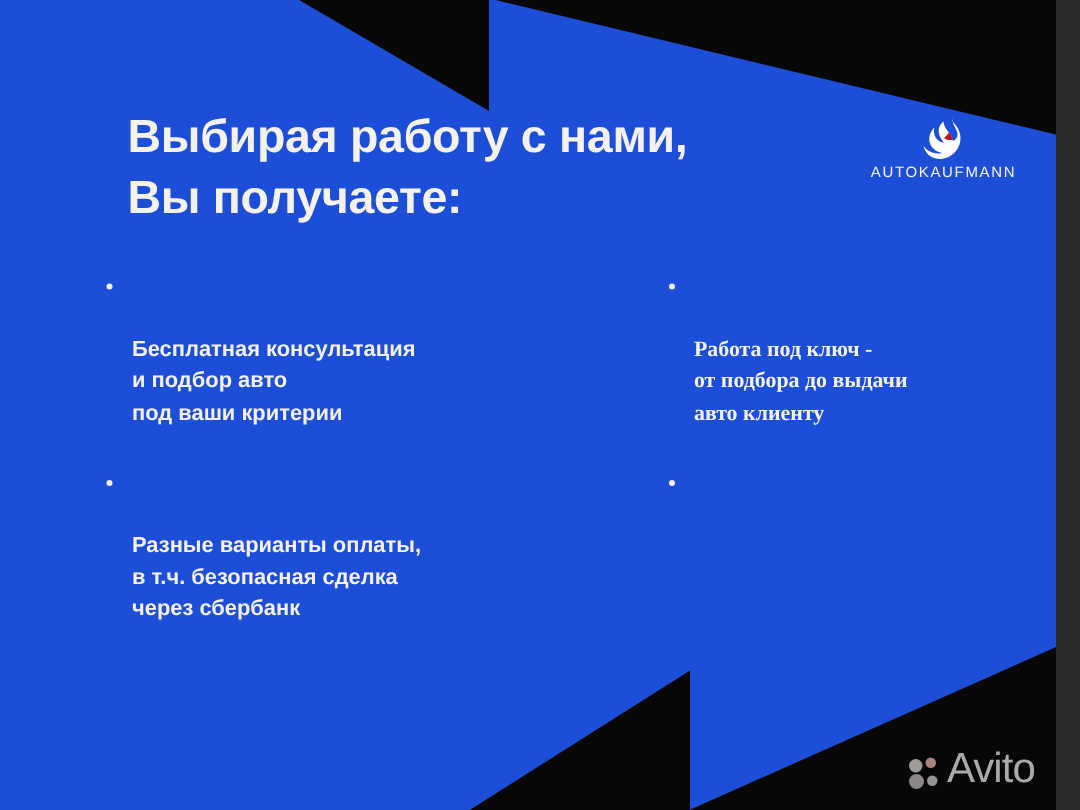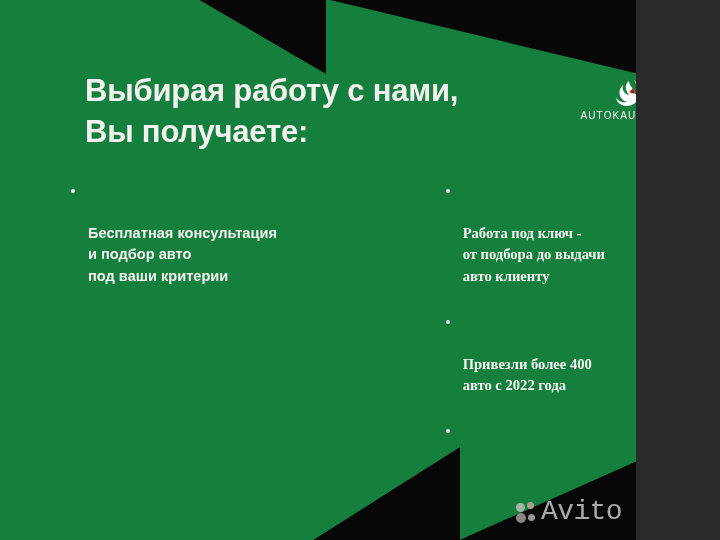--- a/index.html
+++ b/index.html
@@ -2,24 +2,24 @@
 <html><head>
 <meta charset="utf-8">
 <style>
   html, body {
     margin: 0;
     padding: 0;
     background: #2a2a2a;
   }
   #banner {
     position: relative;
-    width: 636px;
+    width: 704px;
     height: 540px;
     overflow: hidden;
-    background: #15803d;
+    background: #1d4ed8;
     font-family: "Liberation Sans", sans-serif;
   }
 
   
   .shape {
     position: absolute;
     background: #070708;
   }
 
   
@@ -132,24 +132,23 @@
     border-radius: 50%;
     background: #F4F1EE;
   }
 
   
   #avito {
     position: absolute;
     right: 14px;
     bottom: 14px;
     display: flex;
-    align-items: center;
+    align-items: flex-end;
     gap: 4px;
     opacity: 0.78;
-    font-family: Liberation Mono, monospace;
   }
   #avito-dots {
     position: relative;
     width: 21px;
     height: 21px;
   }
   #avito-dots i {
     position: absolute;
     border-radius: 50%;
     display: block;
@@ -189,34 +188,35 @@
 
   <div id="columns">
 
     <div class="col" id="col-left">
       <div class="bullet">
         <span class="dot"></span>
         <span>Бесплатная консультация
 и подбор авто
 под ваши критерии</span>
       </div>
+      <div class="bullet">
+        <span class="dot"></span>
+        <span>Разные варианты оплаты,
+в т.ч. безопасная сделка
+через сбербанк</span>
+      </div>
 
     </div>
 
     <div class="col" id="col-right">
       <div class="bullet">
         <span class="dot"></span>
         <span>Работа под ключ -
 от подбора до выдачи
 авто клиенту</span>
-      </div>
-      <div class="bullet">
-        <span class="dot"></span>
-        <span>Привезли более 400
-авто с 2022 года</span>
       </div>
       <div class="bullet">
         <span class="dot"></span>
       </div>
     </div>
 
   </div>
 
   <div id="avito">
     <span id="avito-dots">

